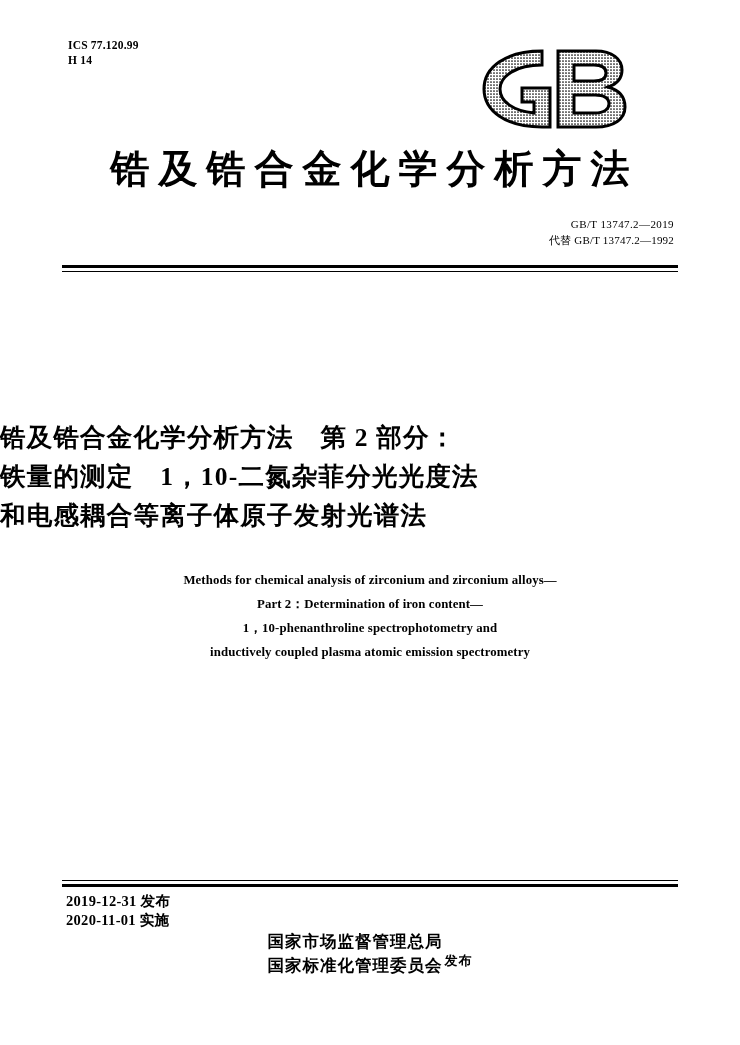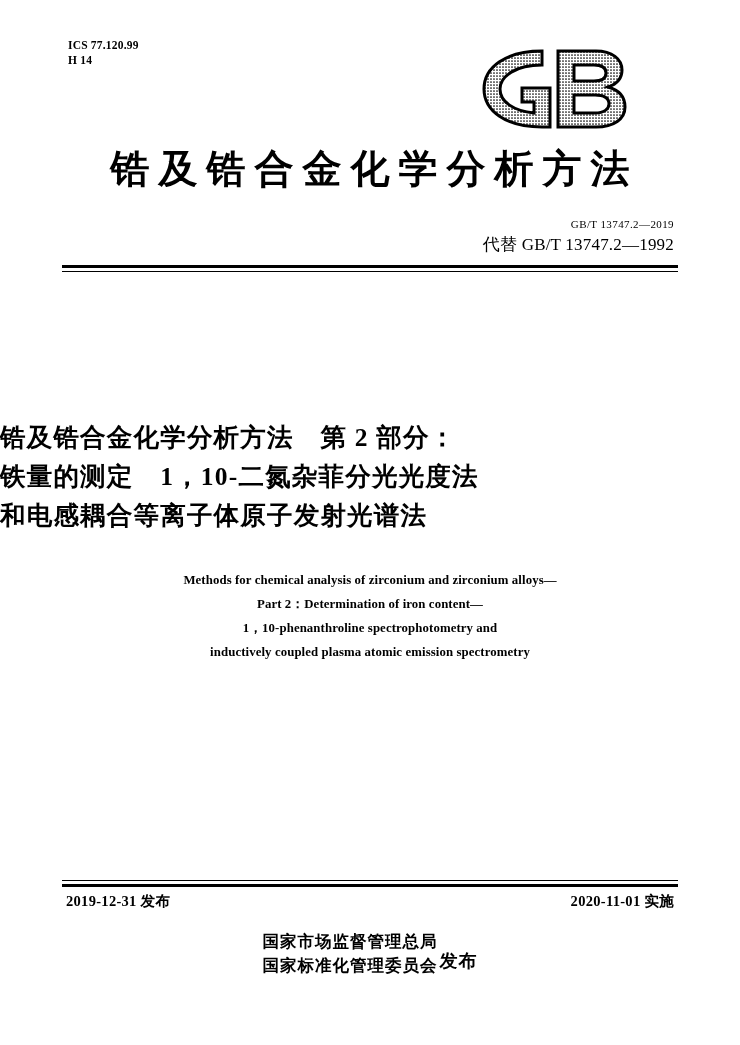--- a/index.html
+++ b/index.html
@@ -67,21 +67,21 @@
     top: 218px;
     text-align: right;
     font-family: "Liberation Serif", serif;
   }
   .std-number .num {
     font-weight: normal;
     font-size: 11px;
     letter-spacing: 0.4px;
   }
   .std-number .replaces {
-    font-size: 17px;
+    font-size: 11px;
     margin-top: 3px;
     letter-spacing: 0.2px;
   }
 
   
   .rule-top {
     position: absolute;
     left: 62px;
     right: 62px;
     top: 265px;
@@ -149,20 +149,21 @@
     position: absolute;
     left: 66px;
     right: 66px;
     top: 892px;
     display: flex;
     justify-content: space-between;
     font-family: "Liberation Serif", serif;
     font-weight: bold;
     font-size: 14.5px;
     letter-spacing: 0.3px;
+    flex-direction: column;
   }
 
   
   .issuer {
     position: absolute;
     left: 0;
     right: 0;
     top: 930px;
     display: flex;
     justify-content: center;
@@ -172,21 +173,21 @@
     font-family: "Liberation Serif", serif;
     font-weight: bold;
     font-size: 16.5px;
     line-height: 24px;
     letter-spacing: 1px;
     text-align: center;
   }
   .issuer-publish {
     font-family: Liberation Serif, serif;
     font-weight: bold;
-    font-size: 18px;
+    font-size: 13px;
     letter-spacing: 1px;
     margin-left: 2px;
     margin-top: 14px;
   }
 </style>
 </head>
 <body>
 
 <div class="page">
 

